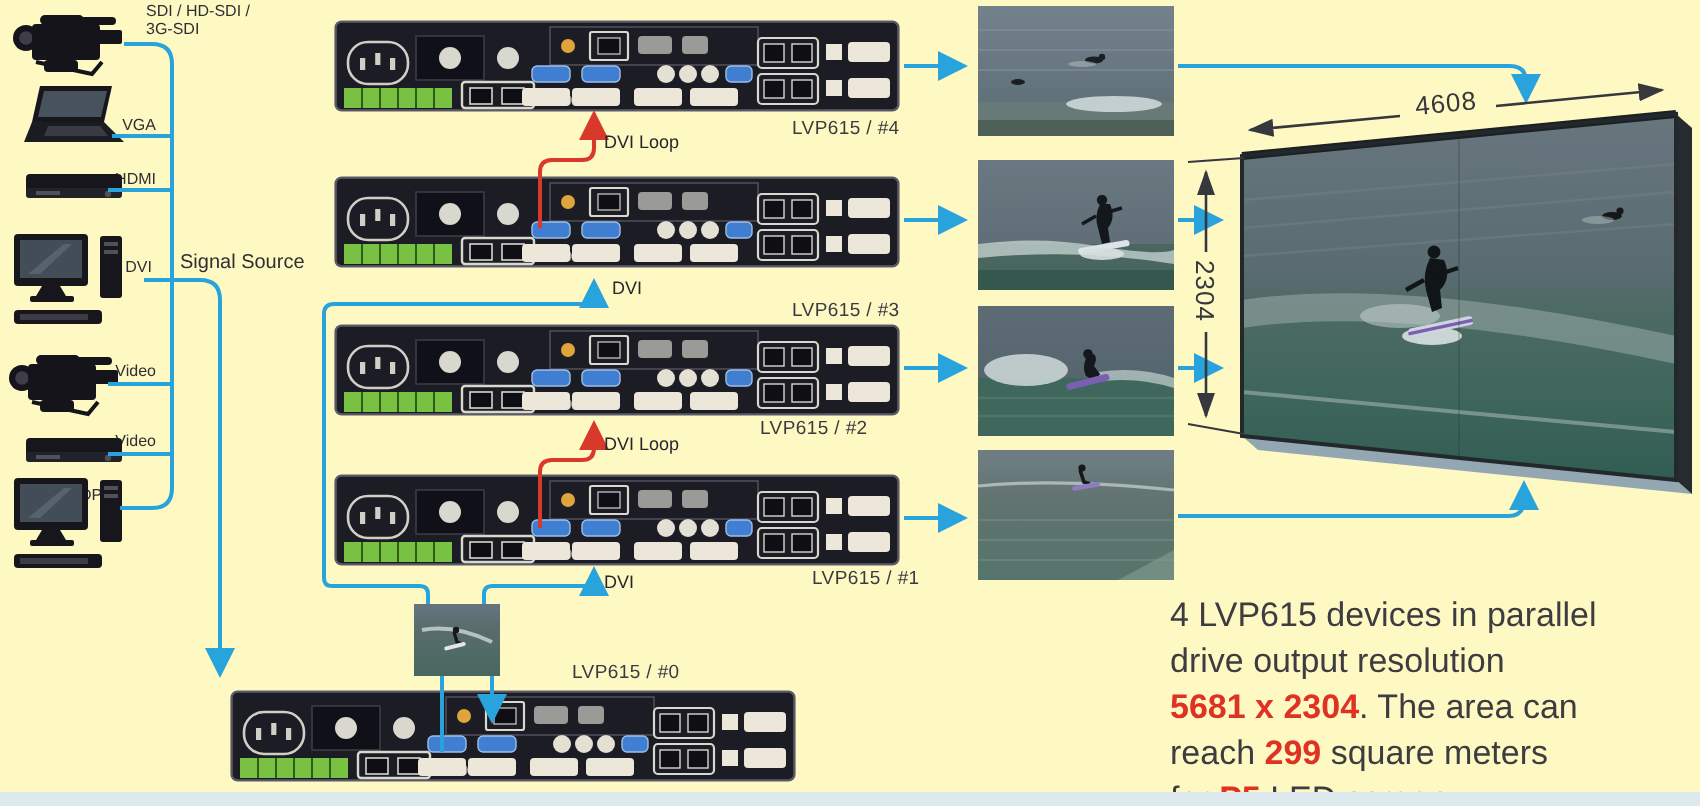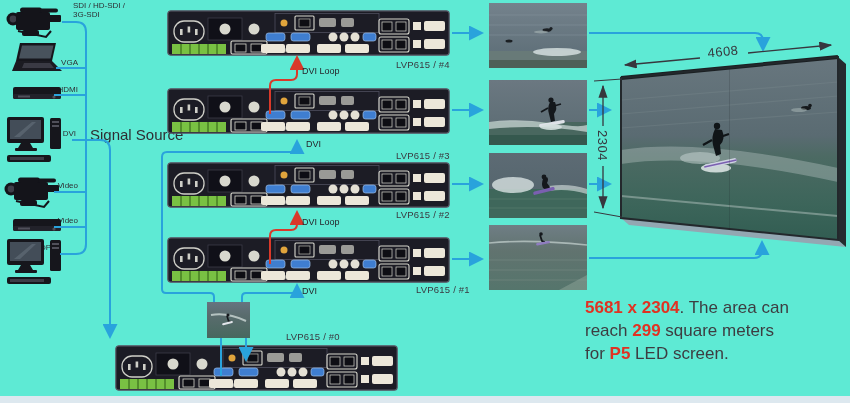--- a/index.html
+++ b/index.html
@@ -1,16 +1,16 @@
 <!DOCTYPE html>
 <html><head>
 <meta charset="utf-8">
 <style>
   html,body{margin:0;padding:0;background:#9fb4c2;}
-  #stage{position:relative;width:850px;height:403px;background:#5eead4;overflow:hidden;
+  #stage{position:relative;width:850px;height:403px;background:#fef9c3;overflow:hidden;
          font-family:"Liberation Sans",sans-serif;}
   #stage svg{display:block;}
   .abs{position:absolute;}
   .lbl{position:absolute;color:#2e2e33;line-height:1.15;}
   .srclbl{font-size:8px;}
   .connlbl{font-size:9px;color:#26262c;text-align:center;}
   .devlabel{position:absolute;font-size:9.5px;color:#3a3a40;letter-spacing:.2px;}
   .dimlbl{position:absolute;font-size:13px;color:#37373e;letter-spacing:.5px;}
   .device{position:absolute;width:283px;height:46px;}
   .preview{position:absolute;}
@@ -166,21 +166,21 @@
       <use href="#icon-desktop"></use>
     </svg>
 
   <div class="lbl srclbl" style="left:73px;top:1px;width:62px">SDI / HD-SDI / 3G-SDI</div>
   <div class="lbl srclbl" style="left:40px;top:58px;width:38px;text-align:right">VGA</div>
   <div class="lbl srclbl" style="left:36px;top:85px;width:42px;text-align:right">HDMI</div>
   <div class="lbl srclbl" style="left:42px;top:129px;width:34px;text-align:right">DVI</div>
   <div class="lbl srclbl" style="left:36px;top:181px;width:42px;text-align:right">Video</div>
   <div class="lbl srclbl" style="left:36px;top:216px;width:42px;text-align:right">Video</div>
   <div class="lbl srclbl" style="left:40px;top:243px;width:36px;text-align:left">DP</div>
-  <div class="lbl" style="left:90px;top:126px;font-size:15px">Signal Source</div>
+  <div class="lbl" style="left:90px;top:126px;font-size:10px">Signal Source</div>
 
   <div class="device" style="left:167px;top:10px;z-index:3">
     <svg viewBox="0 0 283 46" width="283" height="46">
         <use href="#lvpface"></use>
       </svg>
   </div>
   <div class="device" style="left:167px;top:88px;z-index:3">
     <svg viewBox="0 0 283 46" width="283" height="46">
         <use href="#lvpface"></use>
       </svg>
@@ -196,22 +196,22 @@
       </svg>
   </div>
   <div class="device" style="left:115px;top:345px;z-index:3">
     <svg viewBox="0 0 283 46" width="283" height="46">
         <use href="#lvpface"></use>
       </svg>
   </div>
 
   <div class="devlabel" style="left:396px;top:59px">LVP615 / #4</div>
   <div class="devlabel" style="left:396px;top:150px">LVP615 / #3</div>
-  <div class="devlabel" style="left:396px;top:209px">LVP615 / #2</div>
-  <div class="devlabel" style="left:416px;top:284px">LVP615 / #1</div>
+  <div class="devlabel" style="left:380px;top:209px">LVP615 / #2</div>
+  <div class="devlabel" style="left:406px;top:284px">LVP615 / #1</div>
   <div class="devlabel" style="left:286px;top:331px">LVP615 / #0</div>
 
   <svg class="preview" style="left:489px;top:3px;z-index:2" width="98" height="65">
     <defs>
         <linearGradient id="p4" x1="0" y1="0" x2="0" y2="1">
           <stop offset="0" stop-color="#74828c"></stop>
           <stop offset="1" stop-color="#5a6b74"></stop>
         </linearGradient>
       </defs>
     <rect width="98" height="65" fill="url(#p4)"></rect>
@@ -344,18 +344,20 @@
   </svg>
 
   <div class="lbl connlbl" style="left:302px;top:66px;z-index:5">DVI Loop</div>
   <div class="lbl connlbl" style="left:306px;top:139px;z-index:5">DVI</div>
   <div class="lbl connlbl" style="left:302px;top:217px;z-index:5">DVI Loop</div>
   <div class="lbl connlbl" style="left:302px;top:286px;z-index:5">DVI</div>
 
   <div class="dimlbl" style="left:697px;top:44px;width:52px;text-align:center;transform:rotate(-5.5deg);z-index:5">4608</div>
   <div class="dimlbl" style="left:610px;top:130px;width:34px;transform:rotate(90deg);transform-origin:0 0;z-index:5">2304</div>
 
-  <div id="annotation"><span class="hl">5681 x 2304</span><span>. The area can
+  <div id="annotation"><span>4 LVP615 devices in parallel
+drive output resolution
+</span><span class="hl">5681 x 2304</span><span>. The area can
 reach </span><span class="hl">299</span><span> square meters
 for </span><span class="hl">P5</span><span> LED screen.</span></div>
 
   <div id="bottomstrip"></div>
 </div>
 
 </body></html>

